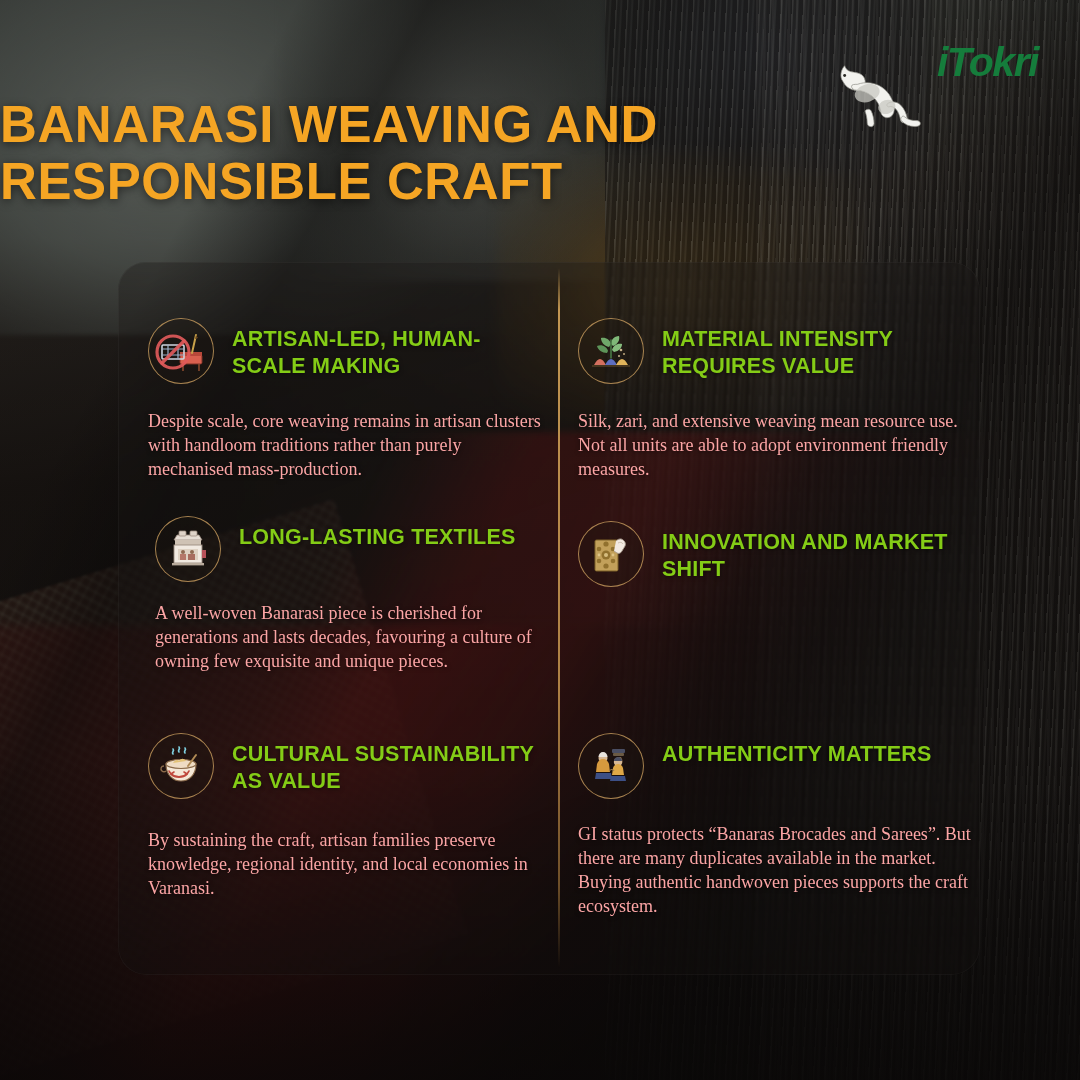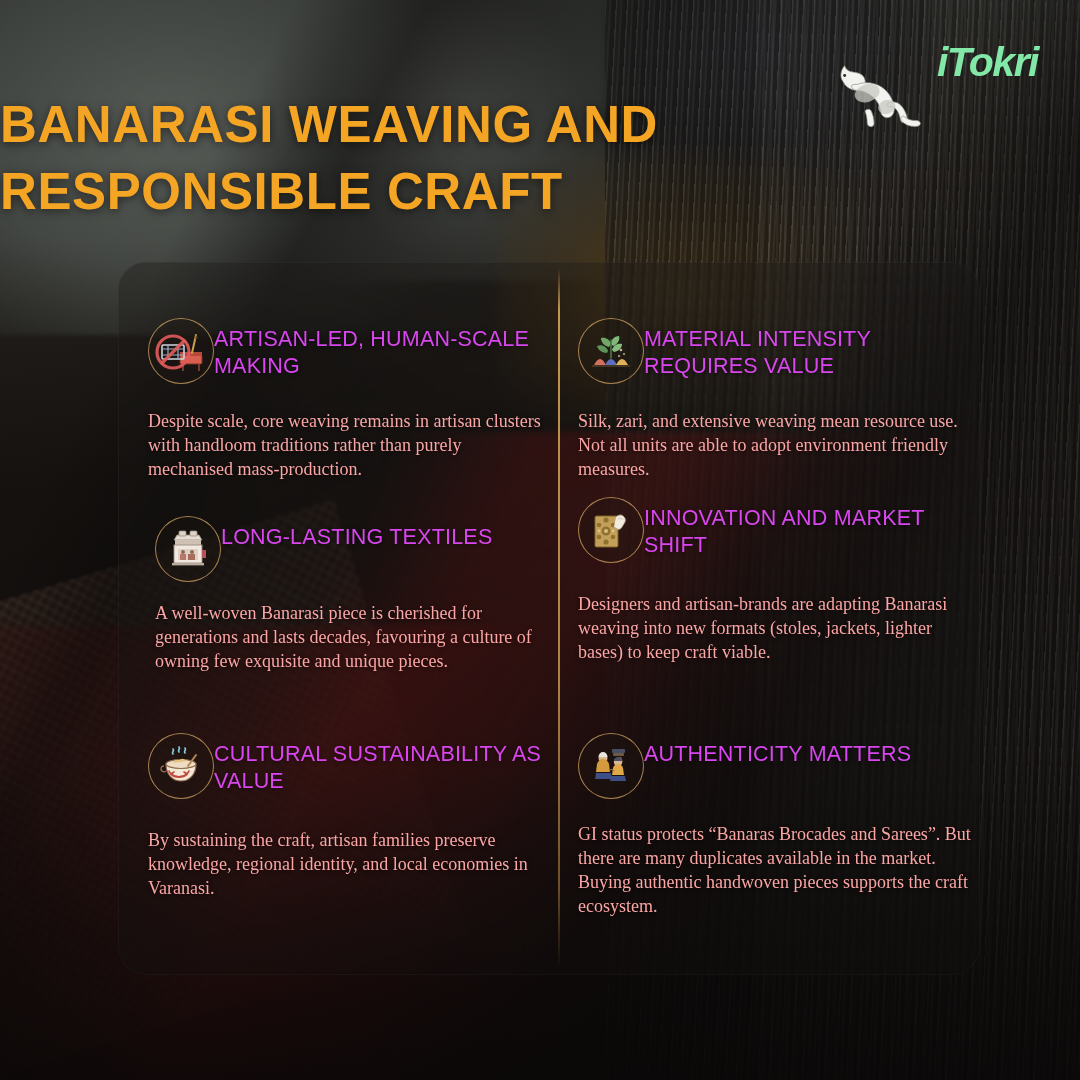--- a/index.html
+++ b/index.html
@@ -115,26 +115,26 @@
   .header{ position:absolute; left:0; top:0; width:1080px; height:250px; }
   .title{
     position:absolute; left:0; top:96px; width:1080px;
     color:#F5A524;
     font-size:51px;
     font-weight:800;
     letter-spacing:0.6px;
     line-height:1.12;
     text-shadow: 0 2px 10px rgba(0,0,0,.55);
   }
-  .title .l2{ display:block;margin-top:10px; }
+  .title .l2{ display:block; }
 
   
   .brand{
     position:absolute; right:42px; top:42px;
-    color:#86efac;
+    color:#15803d;
     font-size:41px;
     font-weight:800;
     letter-spacing:-1.5px;
     font-style:italic;
     line-height:1;
     opacity:.97;
   }
   .cat-mark{ position:absolute; left:828px; top:52px; width:98px; height:80px; }
 
   
@@ -156,42 +156,43 @@
   .icon-ring{
     width:66px; height:66px; flex:0 0 66px;
     border-radius:50%;
     border:1.4px solid rgba(205,160,96,0.80);
     background: rgba(30,22,18,0.30);
     display:flex; align-items:center; justify-content:center;
     overflow:hidden;
   }
   .icon-ring svg{ width:52px; height:52px; display:block; }
   .card-title{
-    color:#d946ef;
+    margin-left:18px;
+    color:#84cc16;
     font-size:21.5px;
-    font-weight:400;
+    font-weight:700;
     line-height:1.24;
     letter-spacing:0.2px;
     padding-top:8px;
     text-shadow:0 1px 4px rgba(0,0,0,.5);
   }
   .card-body{
     color:#fca5a5;
     font-size:18px;
     line-height:1.33;
     margin-top:22px;
     text-shadow:0 1px 4px rgba(0,0,0,.65);
     font-family:Liberation Serif, serif;
   }
 
   
   #card-1 { left:148px; top:318px;  width:400px; }
   #card-2 { left:578px; top:318px;  width:400px; }
   #card-3 { left:155px; top:516px;  width:393px; }
-  #card-4 { left:578px; top:497px;  width:400px; }
+  #card-4 { left:578px; top:521px;  width:400px; }
   #card-5 { left:148px; top:733px;  width:400px; }
   #card-6 { left:578px; top:733px;  width:412px; }
 
   #card-3 .card-body { margin-top:20px; }
   #card-5 .card-body { margin-top:30px; }
   #card-6 .card-body { margin-top:24px; }
   #card-1 .card-body { margin-top:26px; }
   #card-2 .card-body { margin-top:26px; }
   #card-4 .card-body { margin-top:30px; }
 </style>
@@ -327,21 +328,20 @@
           <circle cx="21" cy="27" r="2"></circle>
           <circle cx="14" cy="27" r="1.4"></circle>
             <circle cx="28" cy="27" r="1.4"></circle>
         </g>
         <path d="M31 13c2-2 5-3 7-1 2 1 3 4 2 6l-3 5c-1 2-3 3-5 2l-3-2" fill="#f2e9e0" stroke="#a89b8c" stroke-width=".9"></path>
         <path d="M33 15c2-1 4-1 5 1" stroke="#c7b8a7" stroke-width=".8" fill="none"></path>
       </svg>
     </div>
     <div class="card-title">INNOVATION AND MARKET SHIFT</div>
   </div>
-  <div class="card-body">Designers and artisan-brands are adapting Banarasi weaving into new formats (stoles, jackets, lighter bases) to keep craft viable.</div>
 </div>
 
 <div class="card" id="card-5">
   <div class="card-head">
     <div class="icon-ring">
       <svg viewBox="0 0 52 52">
         <g stroke="#7fd0e0" stroke-width="1.7" fill="none" stroke-linecap="round">
           <path d="M18 14c-2-2 2-3 0-5"></path>
           <path d="M24 12c-2-2 2-3 0-5"></path>
           <path d="M30 13c-2-2 2-3 0-5"></path>

